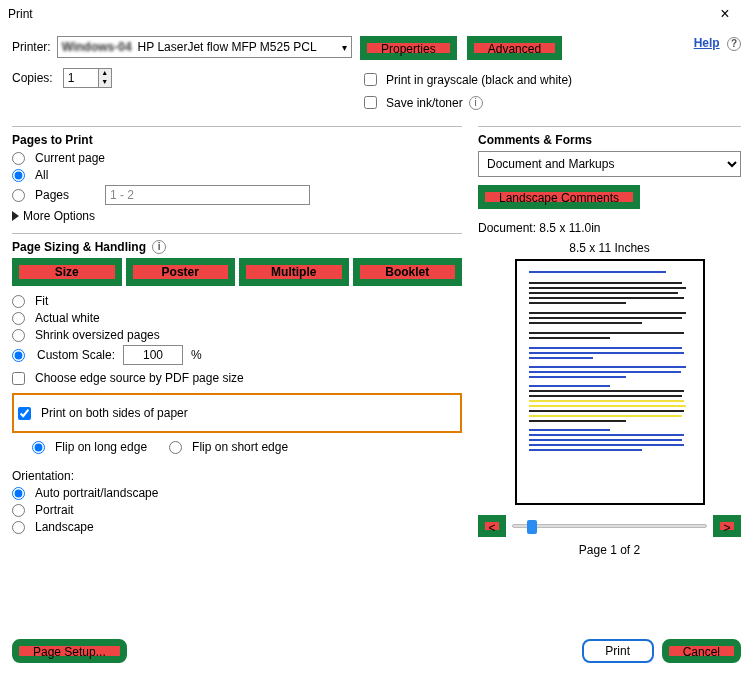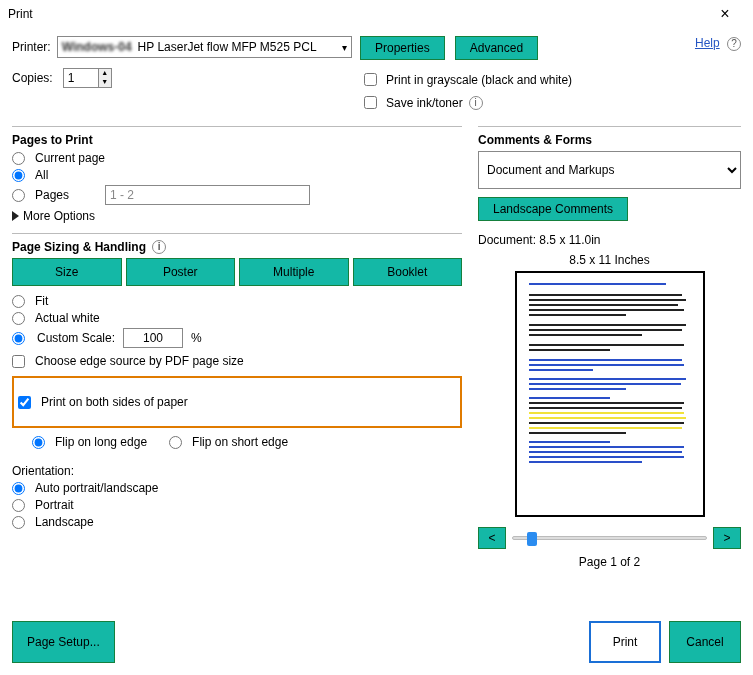--- a/index.html
+++ b/index.html
@@ -9,64 +9,64 @@
   .titlebar .close { width: 40px; text-align: center; font-size: 16px; cursor: pointer; }
   .content { position: absolute; top: 30px; left: 0; right: 0; bottom: 0; padding: 6px 12px 12px 12px; }
   .row { display: flex; align-items: center; gap: 6px; }
   .section-hr { border: none; border-top: 1px solid #bbb; margin: 4px 0 6px 0; }
   label.inline { display: flex; align-items: center; gap: 6px; }
   input[type=text], input[type=number], select {
     border: 1px solid #888; background: #fff; height: 20px; padding: 0 4px;
   }
   input[type=number] { text-align: left; }
   .btn {
-    background: #14b8a6; border: 1px solid #15803d; height: 24px;
+    background: #ef4444; border: 7px solid #15803d; height: 24px;
     padding: 0 14px; cursor: pointer; line-height: 1; 
   }
   .btn.primary { border: 2px solid #1a6fd6; background: #fff; color: #000; }
   .help { color: #2455c3; text-decoration: underline; cursor: pointer; }
   .info-icon { display:inline-block; width:14px; height:14px; border:1px solid #888; border-radius:50%; font-size:10px; line-height:12px; text-align:center; color:#555; }
   .columns { display: flex; gap: 16px; margin-top: 6px; }
   .colL { width: 450px; }
   .colR { flex: 1; }
   .section-title { font-weight: 600; margin: 6px 0 4px 0; display:flex; align-items:center; gap:6px;}
   .radio-row { display: flex; align-items: center; gap: 6px; margin: 3px 0; }
   .radio-row input[type=radio], .radio-row input[type=checkbox] { margin: 0 4px 0 0; }
   .pages-input { width: 205px; color: #888; border:1px solid #888; height:20px; padding:0 4px;}
   .more-opts { display:flex; align-items:center; gap:4px; margin-top:4px; cursor:pointer;}
   .more-opts .tri { display:inline-block; width:0; height:0; border-top:5px solid transparent; border-bottom:5px solid transparent; border-left:7px solid #222;}
   .sizing-btns { display:flex; gap:4px; margin:4px 0 8px 0;}
-  .sizing-btns .btn { flex:1; height:28px; }
+  .sizing-btns .btn { flex:1; height:28px;font-weight:bold; }
   .scale-row { display:flex; align-items:center; gap:8px; }
   .scale-row input[type=number]{ width:60px; }
-  .highlight-box { border: 2px solid #e07b00; padding: 14px 4px; margin-top: 8px; }
+  .highlight-box { border: 2px solid #e07b00; padding: 8px 4px; margin-top: 8px; }
   .indent { margin-left: 20px; display:flex; gap:22px; margin-top:4px;}
   .preview-wrap { margin-top: 6px; }
   .preview-label { text-align:center; margin-bottom:4px; }
   .preview-frame { border:2px solid #000; width:190px; height:246px; margin:0 auto; background:#fff; padding:10px 12px; overflow:hidden; position:relative;}
   .preview-frame .pline { height:2px; margin-bottom:3px; }
   .blue { background:#2a4fc9; }
   .black { background:#222; }
   .yellow { background:#f1e23b; height:5px;}
   .nav-row { display:flex; align-items:center; gap:6px; margin-top:10px; justify-content:center;}
   .nav-row .btn { width:28px; height:22px; padding:0; text-align:center;}
   .slider-track { position:relative; flex:1; height:4px; background:#ddd; border:1px solid #bbb; border-radius:2px;}
   .slider-thumb { position:absolute; top:-5px; left:14px; width:10px; height:14px; background:#2a8cf0; border-radius:2px;}
   .page-of { text-align:center; margin-top:6px;}
   .footer { position:absolute; left:12px; right:12px; bottom:12px; display:flex; align-items:center;}
   .footer .spacer { flex:1; }
-  .footer .btn { min-width:72px; height:42px;}
+  .footer .btn { min-width:72px; height:24px;border-radius:8px;}
   .printer-select { width:308px; height:22px; border:1px solid #888; display:flex; align-items:center; padding:0 4px; gap:6px; cursor:pointer;}
   .printer-select .blur { filter: blur(1.5px); color:#333; font-weight:600;}
   .printer-select .arrow { margin-left:auto; font-size:10px;}
   .copies-spin { display:flex; align-items:center; }
   .copies-spin input { width:35px; height:20px; border:1px solid #888; border-right:none; text-align:left; padding-left:4px;}
   .copies-spin .spinbtns { display:flex; flex-direction:column; border:1px solid #888;}
   .copies-spin .spinbtns div { width:12px; height:9px; font-size:7px; line-height:7px; text-align:center; background:#eee; cursor:pointer;}
-  .cf-select { width:100%; height:38px;}
+  .cf-select { width:100%; height:26px;}
   .topgrid { display:grid; grid-template-columns: 340px 1fr auto; gap:8px; align-items:start;}
   .topgrid .mid label.inline { margin-bottom:4px;}
 </style>
 </head>
 <body>
 
 <div class="titlebar">
   <span class="title">Print</span>
   <span class="close">×</span>
 </div>
@@ -102,21 +102,21 @@
       <label class="inline">
         <input type="checkbox" style="">
         <span>Print in grayscale (black and white)</span>
       </label>
       <label class="inline">
         <input type="checkbox" style="">
         <span>Save ink/toner</span>
         <span class="info-icon">i</span>
       </label>
     </div>
-    <div style="text-align:right;">
+    <div style="text-align:right;font-weight:bold;">
       <span class="help">Help</span>
       <span class="info-icon" style="margin-left:4px;">?</span>
     </div>
   </div>
 
   <div class="columns">
 
     <div class="colL">
       <hr class="section-hr">
       <div class="section-title">Pages to Print</div>
@@ -149,20 +149,24 @@
         <button class="btn">Multiple</button>
         <button class="btn">Booklet</button>
       </div>
       <div class="radio-row">
           <input type="radio" name="sz" style="">
           <span>Fit</span>
         </div>
       <div class="radio-row">
           <input type="radio" name="sz" style="">
           <span>Actual white</span>
+        </div>
+      <div class="radio-row">
+          <input type="radio" name="sz" style="">
+          <span>Shrink oversized pages</span>
         </div>
       <div class="radio-row scale-row">
         <input type="radio" name="sz" checked="" style="">
         <span>Custom Scale:</span>
         <input type="number" style=" text-align: right;" value="100">
         <span>%</span>
       </div>
       <div class="radio-row" style="margin-top:6px;">
         <input type="checkbox" style="">
         <span>Choose edge source by PDF page size</span>

